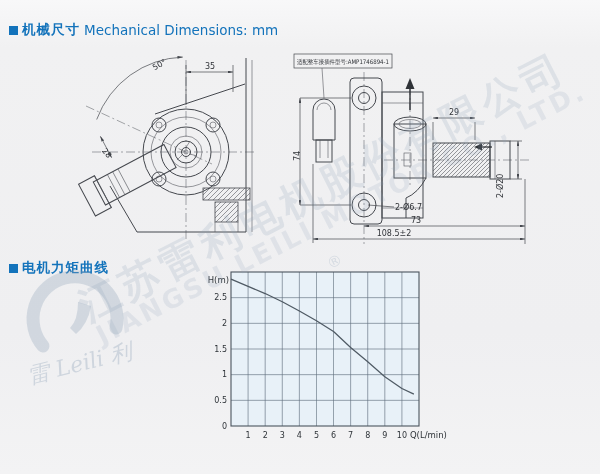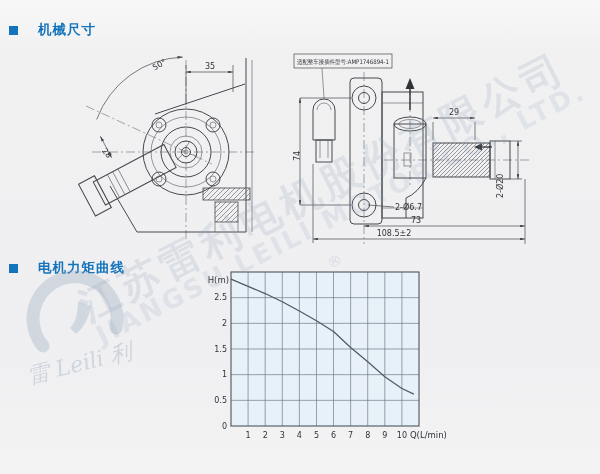--- a/index.html
+++ b/index.html
@@ -3,21 +3,21 @@
 <meta charset="utf-8">
 <style>
   html,body{margin:0;padding:0;}
   body{
     width:600px;height:474px;position:relative;overflow:hidden;
     background:linear-gradient(180deg,#f8f8f9 0%,#f1f1f2 10%,#efeff1 70%,#f3f3f4 100%);
     font-family:"DejaVu Sans","Liberation Sans",sans-serif;
   }
   .layer{position:absolute;left:0;top:0;width:600px;height:474px;}
   
-  .sec{position:absolute;display:flex;align-items:center;gap:20px;z-index:3;}
+  .sec{position:absolute;display:flex;align-items:center;gap:4px;z-index:3;}
   .sec .sq{width:9px;height:9px;background:#1373bb;flex:0 0 auto;}
   .sec .zh{color:#1373bb;font-size:13.5px;font-weight:bold;letter-spacing:1px;}
   .sec .en{color:#1373bb;font-size:13.5px;font-weight:500;}
   #sec1{left:9px;top:21px;}
   #sec2{left:9px;top:259px;}
   
   #watermark{z-index:6;pointer-events:none;}
   .wm-line{position:absolute;white-space:nowrap;transform-origin:0 50%;color:#8fa3b8;}
   #wm-zh{left:82px;top:282px;font-size:40px;letter-spacing:5px;font-weight:bold;
          transform:rotate(-27deg);opacity:.20;}
@@ -41,20 +41,21 @@
   .tick{font-size:8px;fill:#2e3338;}
   .axis-label{font-size:8.5px;fill:#2e3338;}
   .boxnote{font-size:6.2px;fill:#2f3237;}
 </style>
 </head>
 <body>
 
 <div class="sec" id="sec1">
   <span class="sq"></span>
   <span class="zh">机械尺寸</span>
+  <span class="en">Mechanical Dimensions: mm</span>
 </div>
 <div class="sec" id="sec2">
   <span class="sq"></span>
   <span class="zh">电机力矩曲线</span>
 </div>
 
 <svg id="front-view" width="200" height="200" viewBox="0 0 200 200">
   <defs>
     <marker id="ahF" viewBox="0 0 8 4" refX="7.5" refY="2" markerWidth="8" markerHeight="4" orient="auto-start-reverse">
         <path d="M0,0 L8,2 L0,4 Z" fill="#45484e"></path>

